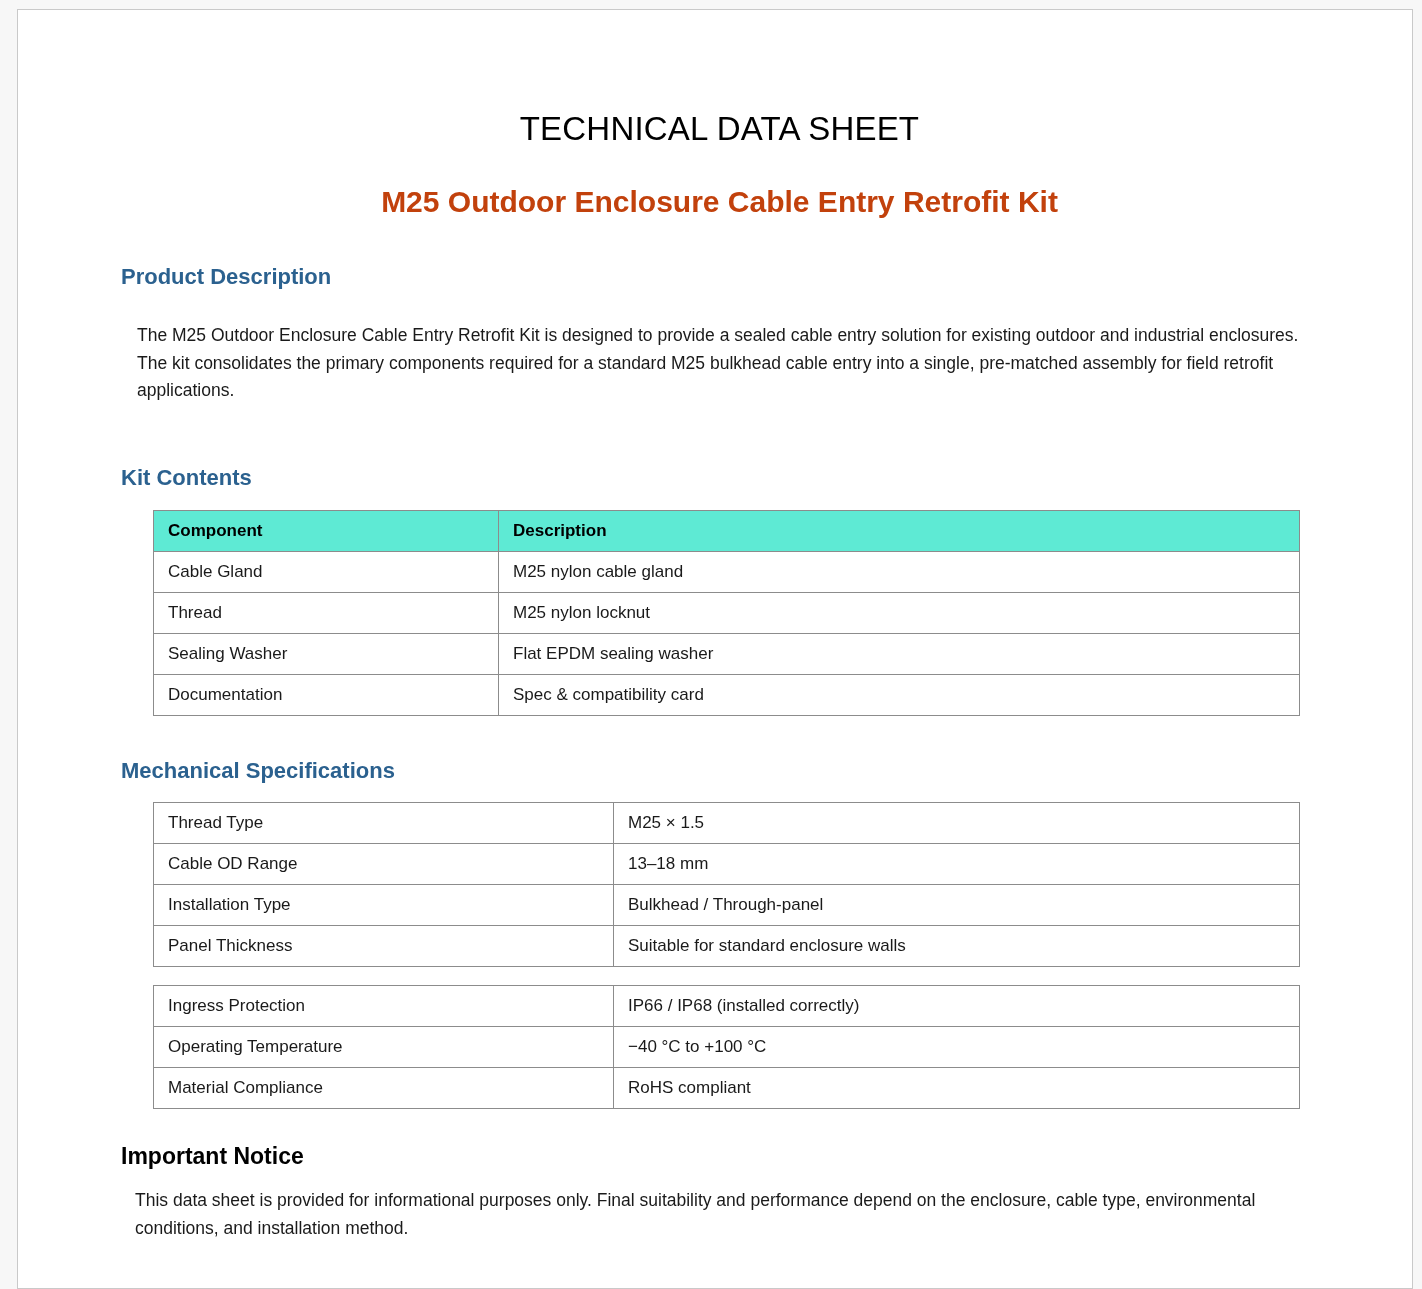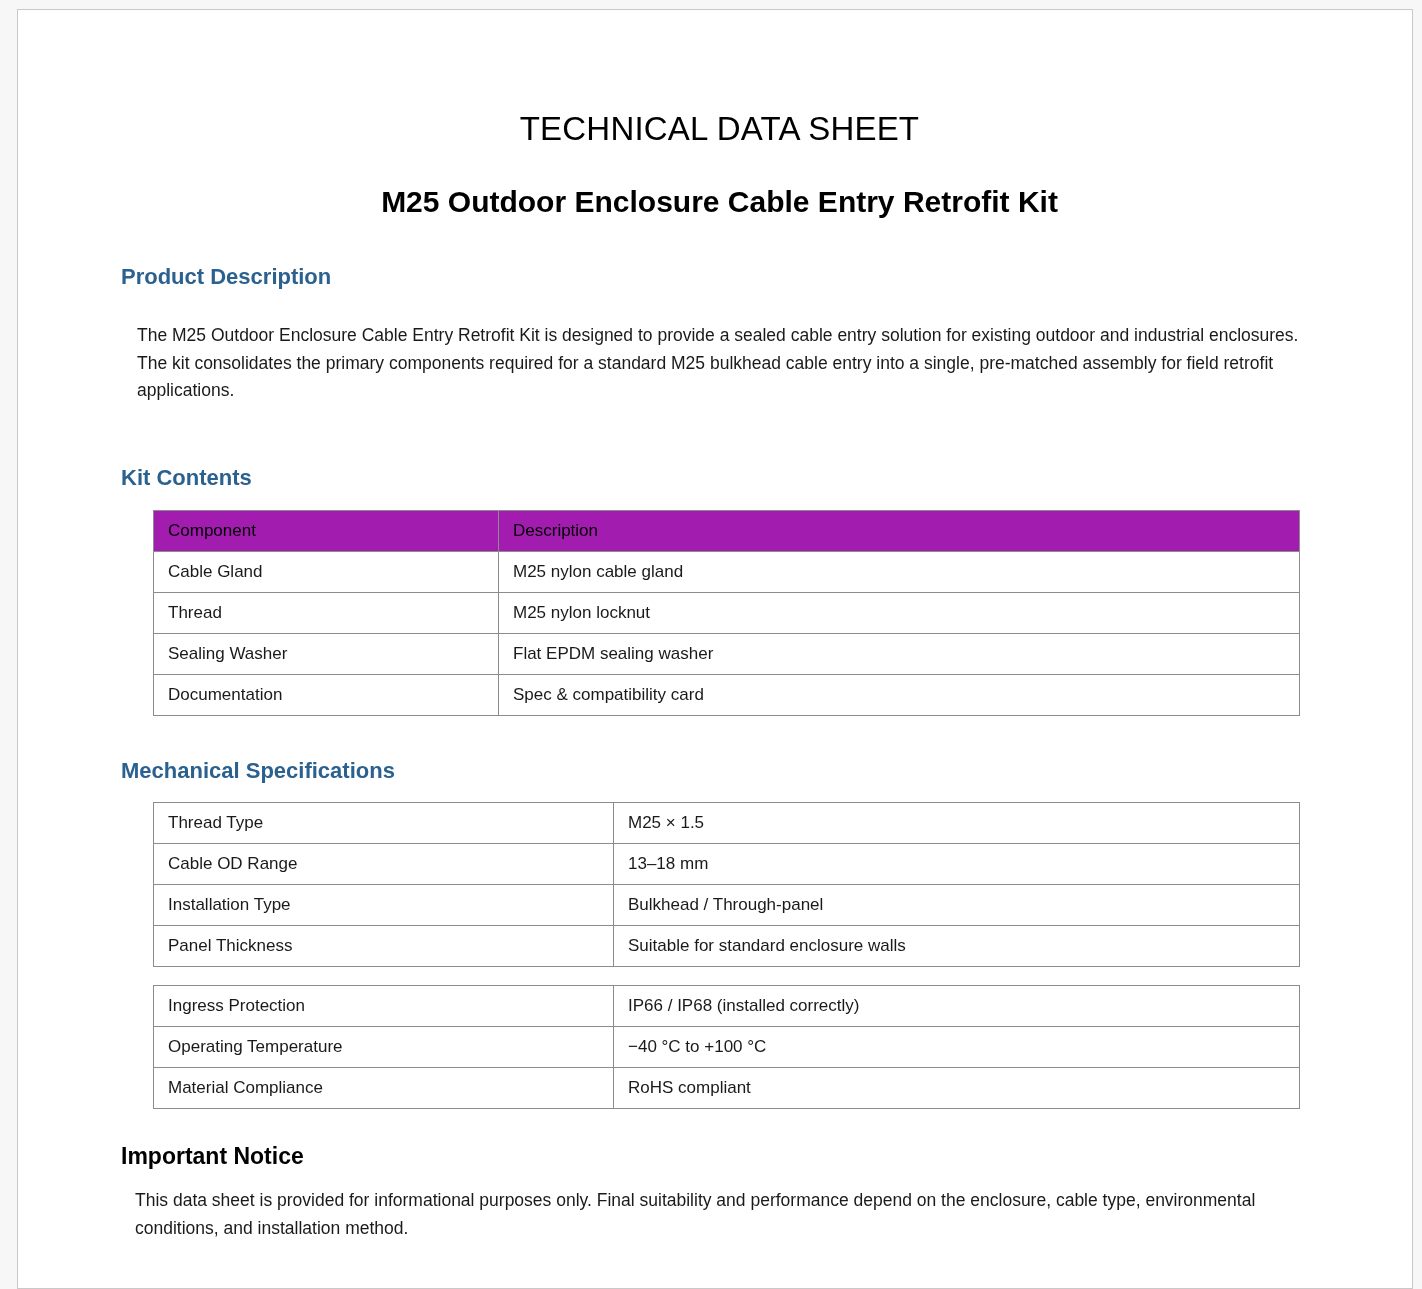--- a/index.html
+++ b/index.html
@@ -39,21 +39,21 @@
     color: #000000;
     letter-spacing: 0.2px;
     margin: 0;
     padding-top: 101px;
     line-height: 1.1;
   }
   .doc-subtitle {
     text-align: center;
     font-size: 30px;
     font-weight: 700;
-    color: #000000;
+    color: #c2410c;
     margin: 0;
     padding-top: 38px;
     line-height: 1.15;
   }
 
   
   .section-heading {
     font-size: 22px;
     font-weight: 700;
     color: #2b618f;
@@ -87,22 +87,22 @@
   }
   table.spec td, table.spec th {
     border: 1px solid #8c8c8c;
     padding: 10px 14px;
     text-align: left;
     vertical-align: middle;
     font-weight: 400;
     height: 20px;
   }
   table.spec thead th {
-    background: #a21caf;
-    font-weight: 400;
+    background: #5eead4;
+    font-weight: 700;
     color: #000;
   }
   
   table.kit      col.c1 { width: 345px; }
   table.mech     col.c1 { width: 460px; }
   table.env      col.c1 { width: 460px; }
 
   
   .notice-block { padding-top: 30px; padding-bottom: 40px; }
   .notice-title {

